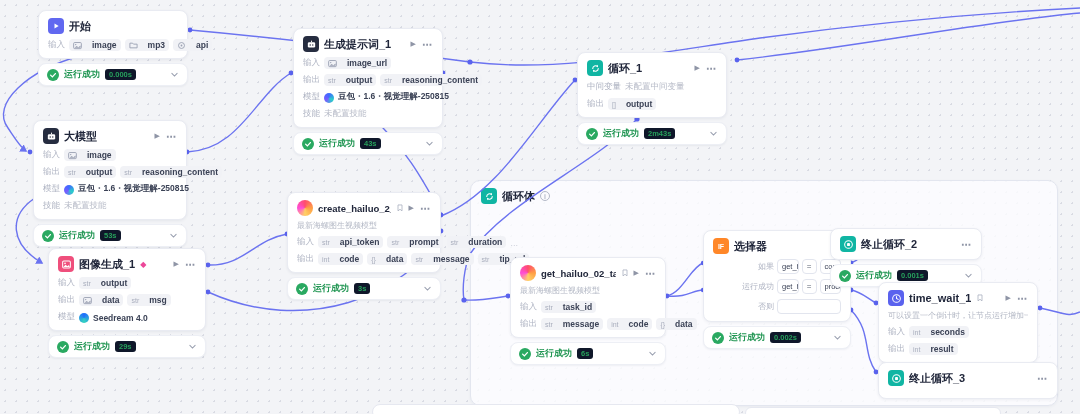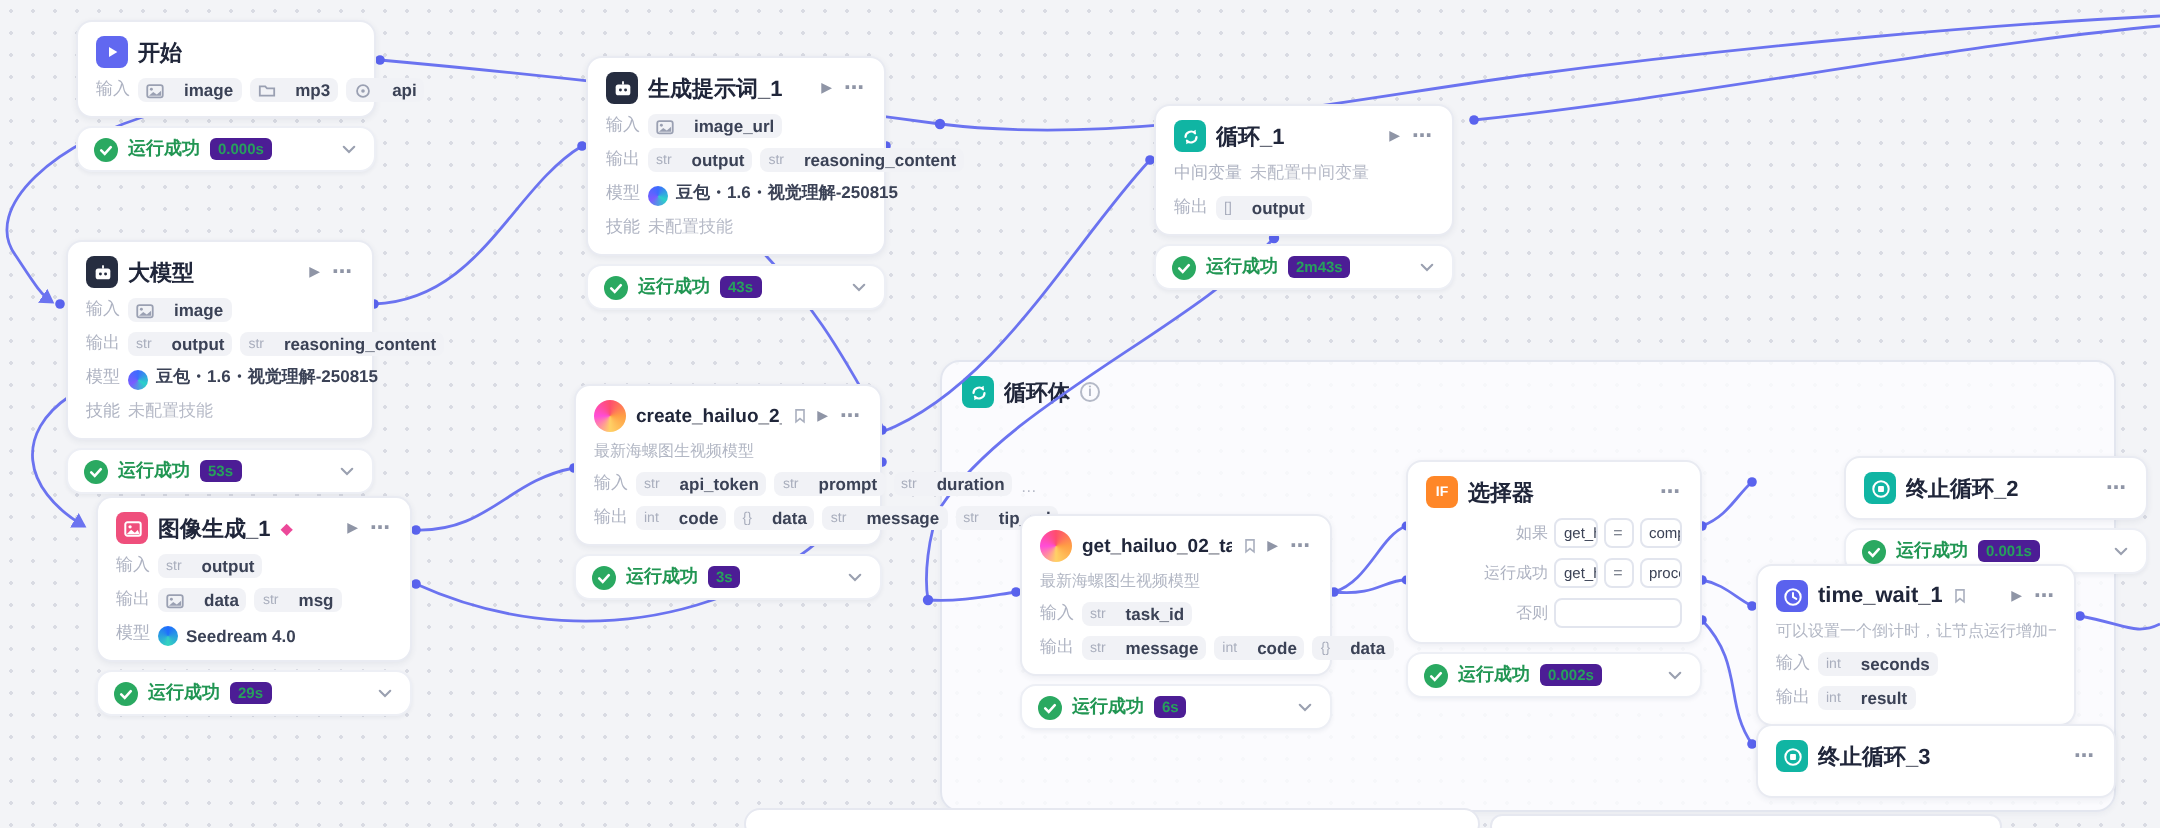--- a/index.html
+++ b/index.html
@@ -41,21 +41,21 @@
   .logo{ width:10px; height:10px; border-radius:50%; flex:none; }
   .logo.doubao{ background:conic-gradient(#3d6bff,#2ad1c9,#7a5cff,#3d6bff); }
   .logo.seedream{ background:conic-gradient(#1f6bff,#34d3c0,#1f6bff); }
   .ell{ font-size:8px; color:#b6bac7; }
   .status{
     display:flex; align-items:center; gap:5px; background:#fff; border:1px solid #edeff5;
     border-radius:8px; box-shadow:0 1px 2px rgba(40,50,90,.06); padding:4px 8px; margin-top:4px; width:100%;
   }
   .ck{ width:12px; height:12px; border-radius:50%; background:#2aa961; flex:none; display:flex; align-items:center; justify-content:center; }
   .stx{ font-size:9px; font-weight:700; color:#219653; white-space:nowrap;font-family:Liberation Mono, monospace; }
-  .dur{ background:#4c1d95; color:#27a05c; font-size:7.5px; font-weight:700; border-radius:3px; padding:1px 4px; }
+  .dur{ background:#0f172a; color:#27a05c; font-size:7.5px; font-weight:700; border-radius:3px; padding:1px 4px; }
   .chev{ margin-left:auto; flex:none; display:flex; }
   .tagic{ flex:none; display:flex; }
   .infoic{ width:10px; height:10px; border:1px solid #b4b9c7; border-radius:50%; color:#b4b9c7; font-size:7px; display:flex; align-items:center; justify-content:center; font-weight:700; }
   .diamond{ color:#ec4899; font-size:8px; }
   .sel-row{ display:flex; align-items:center; gap:3px; margin-top:5px; }
   .sel-lbl{ width:33px; text-align:right; font-size:8px; color:#aeb3c2; flex:none;margin-left:28px; }
   .sel-box{ flex:1; height:15px; border:1px solid #e2e5ee; border-radius:4px; background:#fff; font-size:7.5px; color:#3b4256; display:flex; align-items:center; padding:0 4px; white-space:nowrap; overflow:hidden; }
   .sel-op{ flex:none; width:15px; height:15px; border:1px solid #e2e5ee; border-radius:4px; background:#fff; font-size:8px; color:#5b6272; display:flex; align-items:center; justify-content:center; }
   .bottom-strip{ position:absolute; background:#fff; border:1px solid #e6e8f0; border-radius:10px; z-index:4; }
   .ci{ flex:none; }
@@ -578,21 +578,21 @@
     <span class="stx">运行成功</span>
     <span class="dur">0.002s</span>
     <span class="chev">
         <svg width="9" height="9" viewBox="0 0 12 12">
           <path d="M2.5 4.5 6 8 9.5 4.5" fill="none" stroke="#9aa0b0" stroke-width="1.4" stroke-linecap="round"></path>
         </svg>
       </span>
   </div>
 </div>
 
-<div class="node" style="left:922px;top:228px;width:152px">
+<div class="node" style="left:830px;top:228px;width:152px">
   <div class="card">
     <div class="trow">
       <span class="nicon" style="background:#10b5a3">
         <svg width="11" height="11" viewBox="0 0 12 12">
             <circle cx="6" cy="6" r="4.2" fill="none" stroke="#fff" stroke-width="1.1"></circle>
             <rect x="4.4" y="4.4" width="3.2" height="3.2" rx="0.5" fill="#fff"></rect>
           </svg>
         </span>
       <span class="title">终止循环_2</span>
       <span class="acts">

